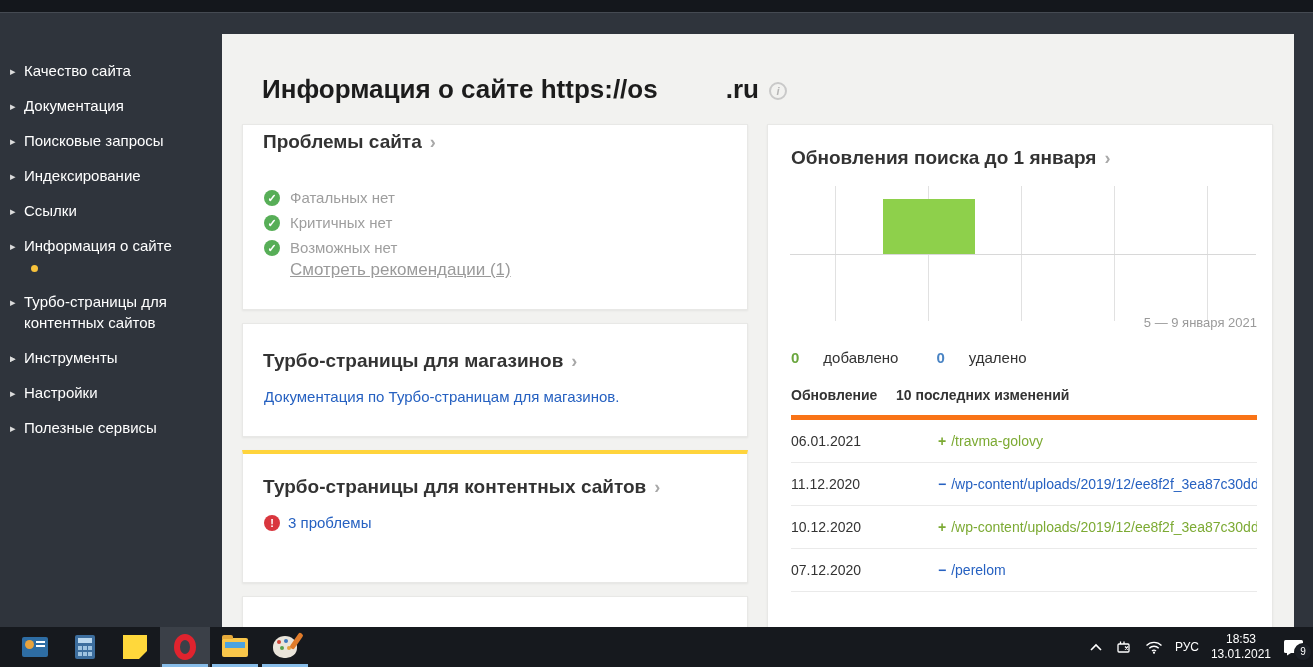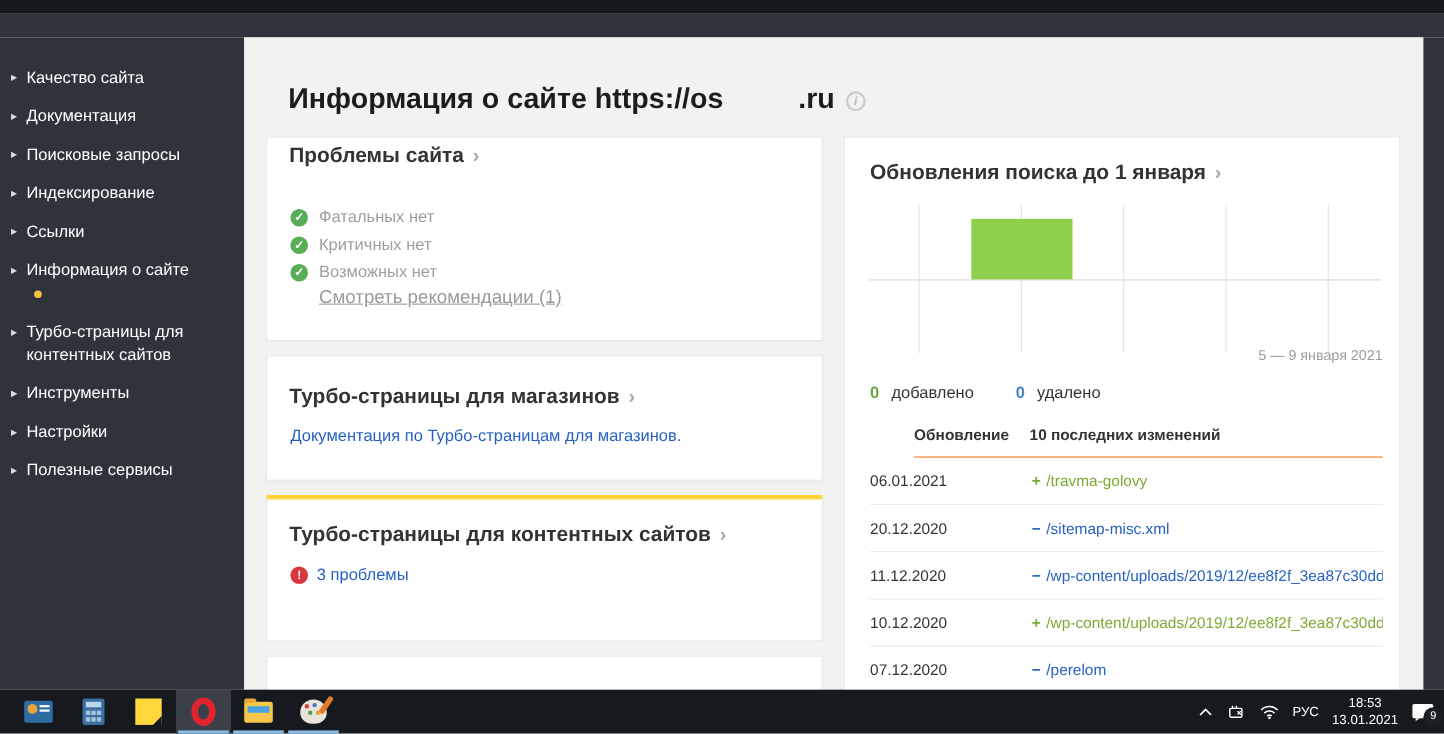--- a/index.html
+++ b/index.html
@@ -52,24 +52,24 @@
   .card-updates { left:545px; top:90px; width:506px; height:560px; }
   .chart { position:absolute; left:22px; top:55px; width:466px; height:145px; }
   .gridline { position:absolute; top:6px; height:135px; width:1px; background:#e1e1e1; }
   .baseline { position:absolute; left:0; top:74px; width:100%; height:1px; background:#d8d8d8; }
   .bar { position:absolute; left:93px; top:19px; width:92px; height:55px; }
   .chart-caption { position:absolute; right:15px; top:190px; font-size:13px; color:#9a9a9a; }
   .counters { position:absolute; left:23px; top:224px; font-size:15px; color:#333; }
   .counters .num { font-weight:bold; }
   .num-added { color:#6aa63e; }
   .num-removed { color:#4a84c4; }
-  .counters .lbl { margin-left:11px; }
+  .counters .lbl { margin-left:24px; }
   .counters .group2 { margin-left:38px; }
   .upd-table { position:absolute; left:23px; right:15px; top:262px; font-size:14px; }
-  .t-head { display:flex; font-weight:bold; color:#333; padding-bottom:12px; border-bottom:1px solid #f97316;margin-left:40px; }
+  .t-head { display:flex; font-weight:bold; color:#333; padding-bottom:12px; border-bottom:5px solid #f97316; }
   .t-row { display:flex; align-items:center; height:43px; border-bottom:1px solid #eaeaea;gap:42px; }
   .c-date { width:105px; color:#333; flex-shrink:0; }
   .c-change { white-space:nowrap; overflow:hidden; cursor:pointer; }
   .c-change .sign { font-weight:bold; margin-right:5px; }
   .added .c-change { color:#7caa33; }
   .removed .c-change { color:#2661c1; }
 
   
   .taskbar { position:absolute; bottom:0; left:0; width:100%; height:40px; background:#16191e; }
   .apps { position:absolute; left:10px; top:0; height:100%; display:flex; }
@@ -182,24 +182,20 @@
       <div class="upd-table">
         <div class="t-head">
           <span class="c-date">Обновление</span>
           <span>10 последних изменений</span>
         </div>
         <div class="t-row added">
           <span class="c-date">06.01.2021</span>
           <span class="c-change"><span class="sign">+</span><span>/travma-golovy</span></span>
         </div>
         <div class="t-row removed">
-          <span class="c-date">20.12.2020</span>
-          <span class="c-change"><span class="sign">−</span><span>/sitemap-misc.xml</span></span>
-        </div>
-        <div class="t-row removed">
           <span class="c-date">11.12.2020</span>
           <span class="c-change"><span class="sign">−</span><span>/wp-content/uploads/2019/12/ee8f2f_3ea87c30dda84e9f9...</span></span>
         </div>
         <div class="t-row added">
           <span class="c-date">10.12.2020</span>
           <span class="c-change"><span class="sign">+</span><span>/wp-content/uploads/2019/12/ee8f2f_3ea87c30dda84e9f9...</span></span>
         </div>
         <div class="t-row removed">
           <span class="c-date">07.12.2020</span>
           <span class="c-change"><span class="sign">−</span><span>/perelom</span></span>

